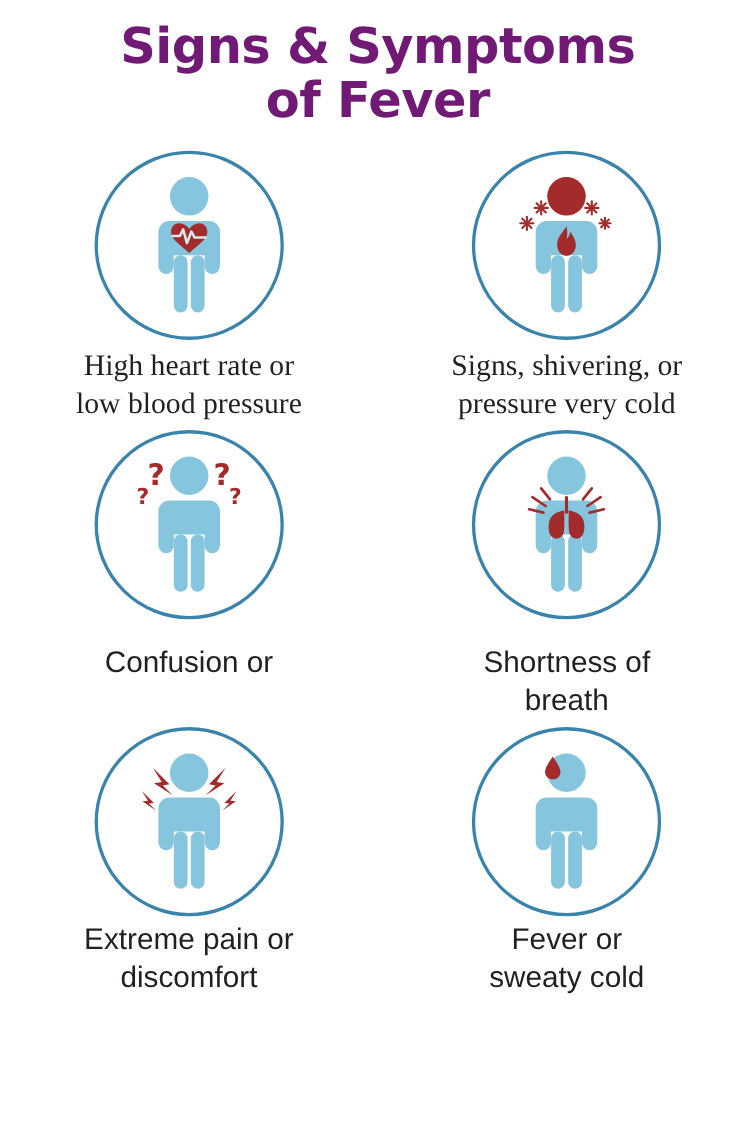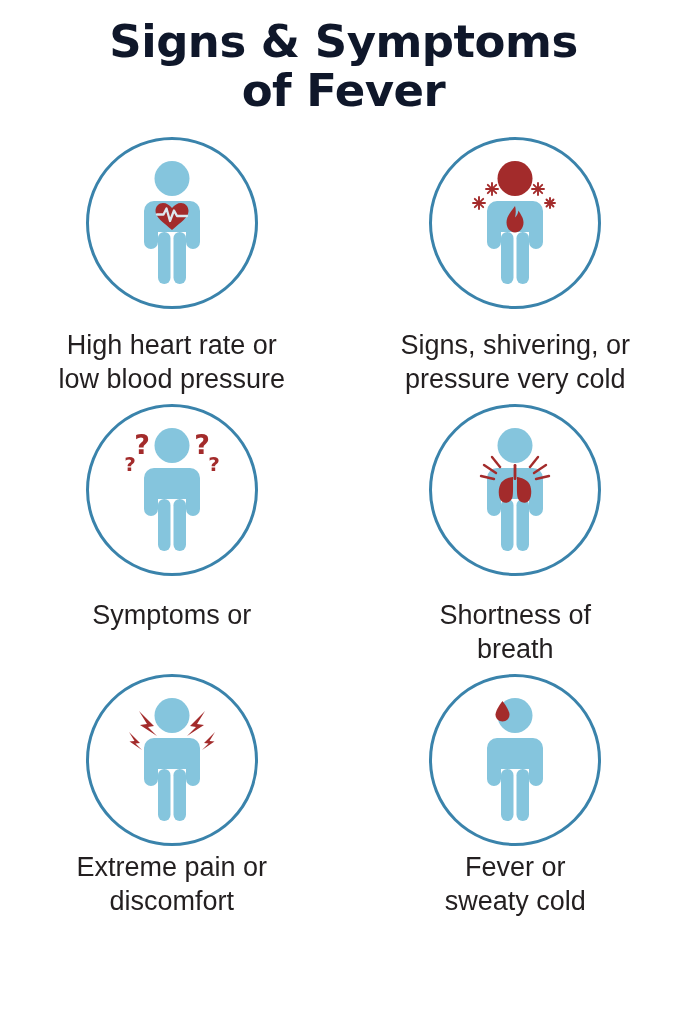--- a/index.html
+++ b/index.html
@@ -22,21 +22,21 @@
     align-items: center;
     box-sizing: border-box;
     padding-top: 18px;
   }
   .title {
     font-family: "DejaVu Sans", sans-serif;
     font-weight: bold;
     font-size: 45px;
     line-height: 1.08;
     letter-spacing: -0.5px;
-    color: #0f172a;
+    color: #701a75;
     text-align: center;
     margin: 0;
     padding: 0 20px;
   }
   .title .line {
     display: block;
   }
   .grid {
     width: 687px;
     margin-top: 22px;
@@ -70,21 +70,21 @@
     font-size: 27px;
     line-height: 1.26;
     color: #231f20;
     text-align: center;
     max-width: 330px;
     font-weight: 400;
   }
   .caption .line {
     display: block;
   }
-  .row-1 .caption { margin-top: 19px; }
+  .row-1 .caption { margin-top: 6px; font-family: Liberation Serif, serif; }
   .row-2 .caption { margin-top: 22px; }
   .row-3 .caption { margin-top: 4px; }
 </style>
 </head>
 <body>
 
 <div class="infographic">
 
   <h1 class="title">
     <span class="line">Signs &amp; Symptoms</span>
@@ -161,21 +161,21 @@
           <rect x="76.5" y="84" width="12.5" height="52" rx="6.2" fill="#85c5dd"></rect>
           <g fill="#a32b2b" font-family="DejaVu Sans, sans-serif" font-weight="bold">
             <text x="45" y="39" font-size="27" text-anchor="middle">?</text>
             <text x="33" y="56" font-size="20" text-anchor="middle">?</text>
             <text x="105" y="39" font-size="27" text-anchor="middle">?</text>
             <text x="117" y="56" font-size="20" text-anchor="middle">?</text>
           </g>
         </svg>
       </div>
       <div class="caption">
-        <span class="line">Symptoms or</span>
+        <span class="line">Confusion or</span>
       </div>
     </div>
 
     <div class="cell row-2">
       <div class="icon-circle">
         <svg width="150" height="150" viewBox="0 0 150 150">
           <circle cx="75" cy="30.5" r="17.5" fill="#85c5dd"></circle>
           <path d="M57 53 h36 a10 10 0 0 1 10 10 v31 a7 7 0 0 1 -14 0 v-10 h-28 v10 a7 7 0 0 1 -14 0 v-31 a10 10 0 0 1 10 -10 z" fill="#85c5dd"></path>
           <rect x="61" y="84" width="12.5" height="52" rx="6.2" fill="#85c5dd"></rect>
           <rect x="76.5" y="84" width="12.5" height="52" rx="6.2" fill="#85c5dd"></rect>

